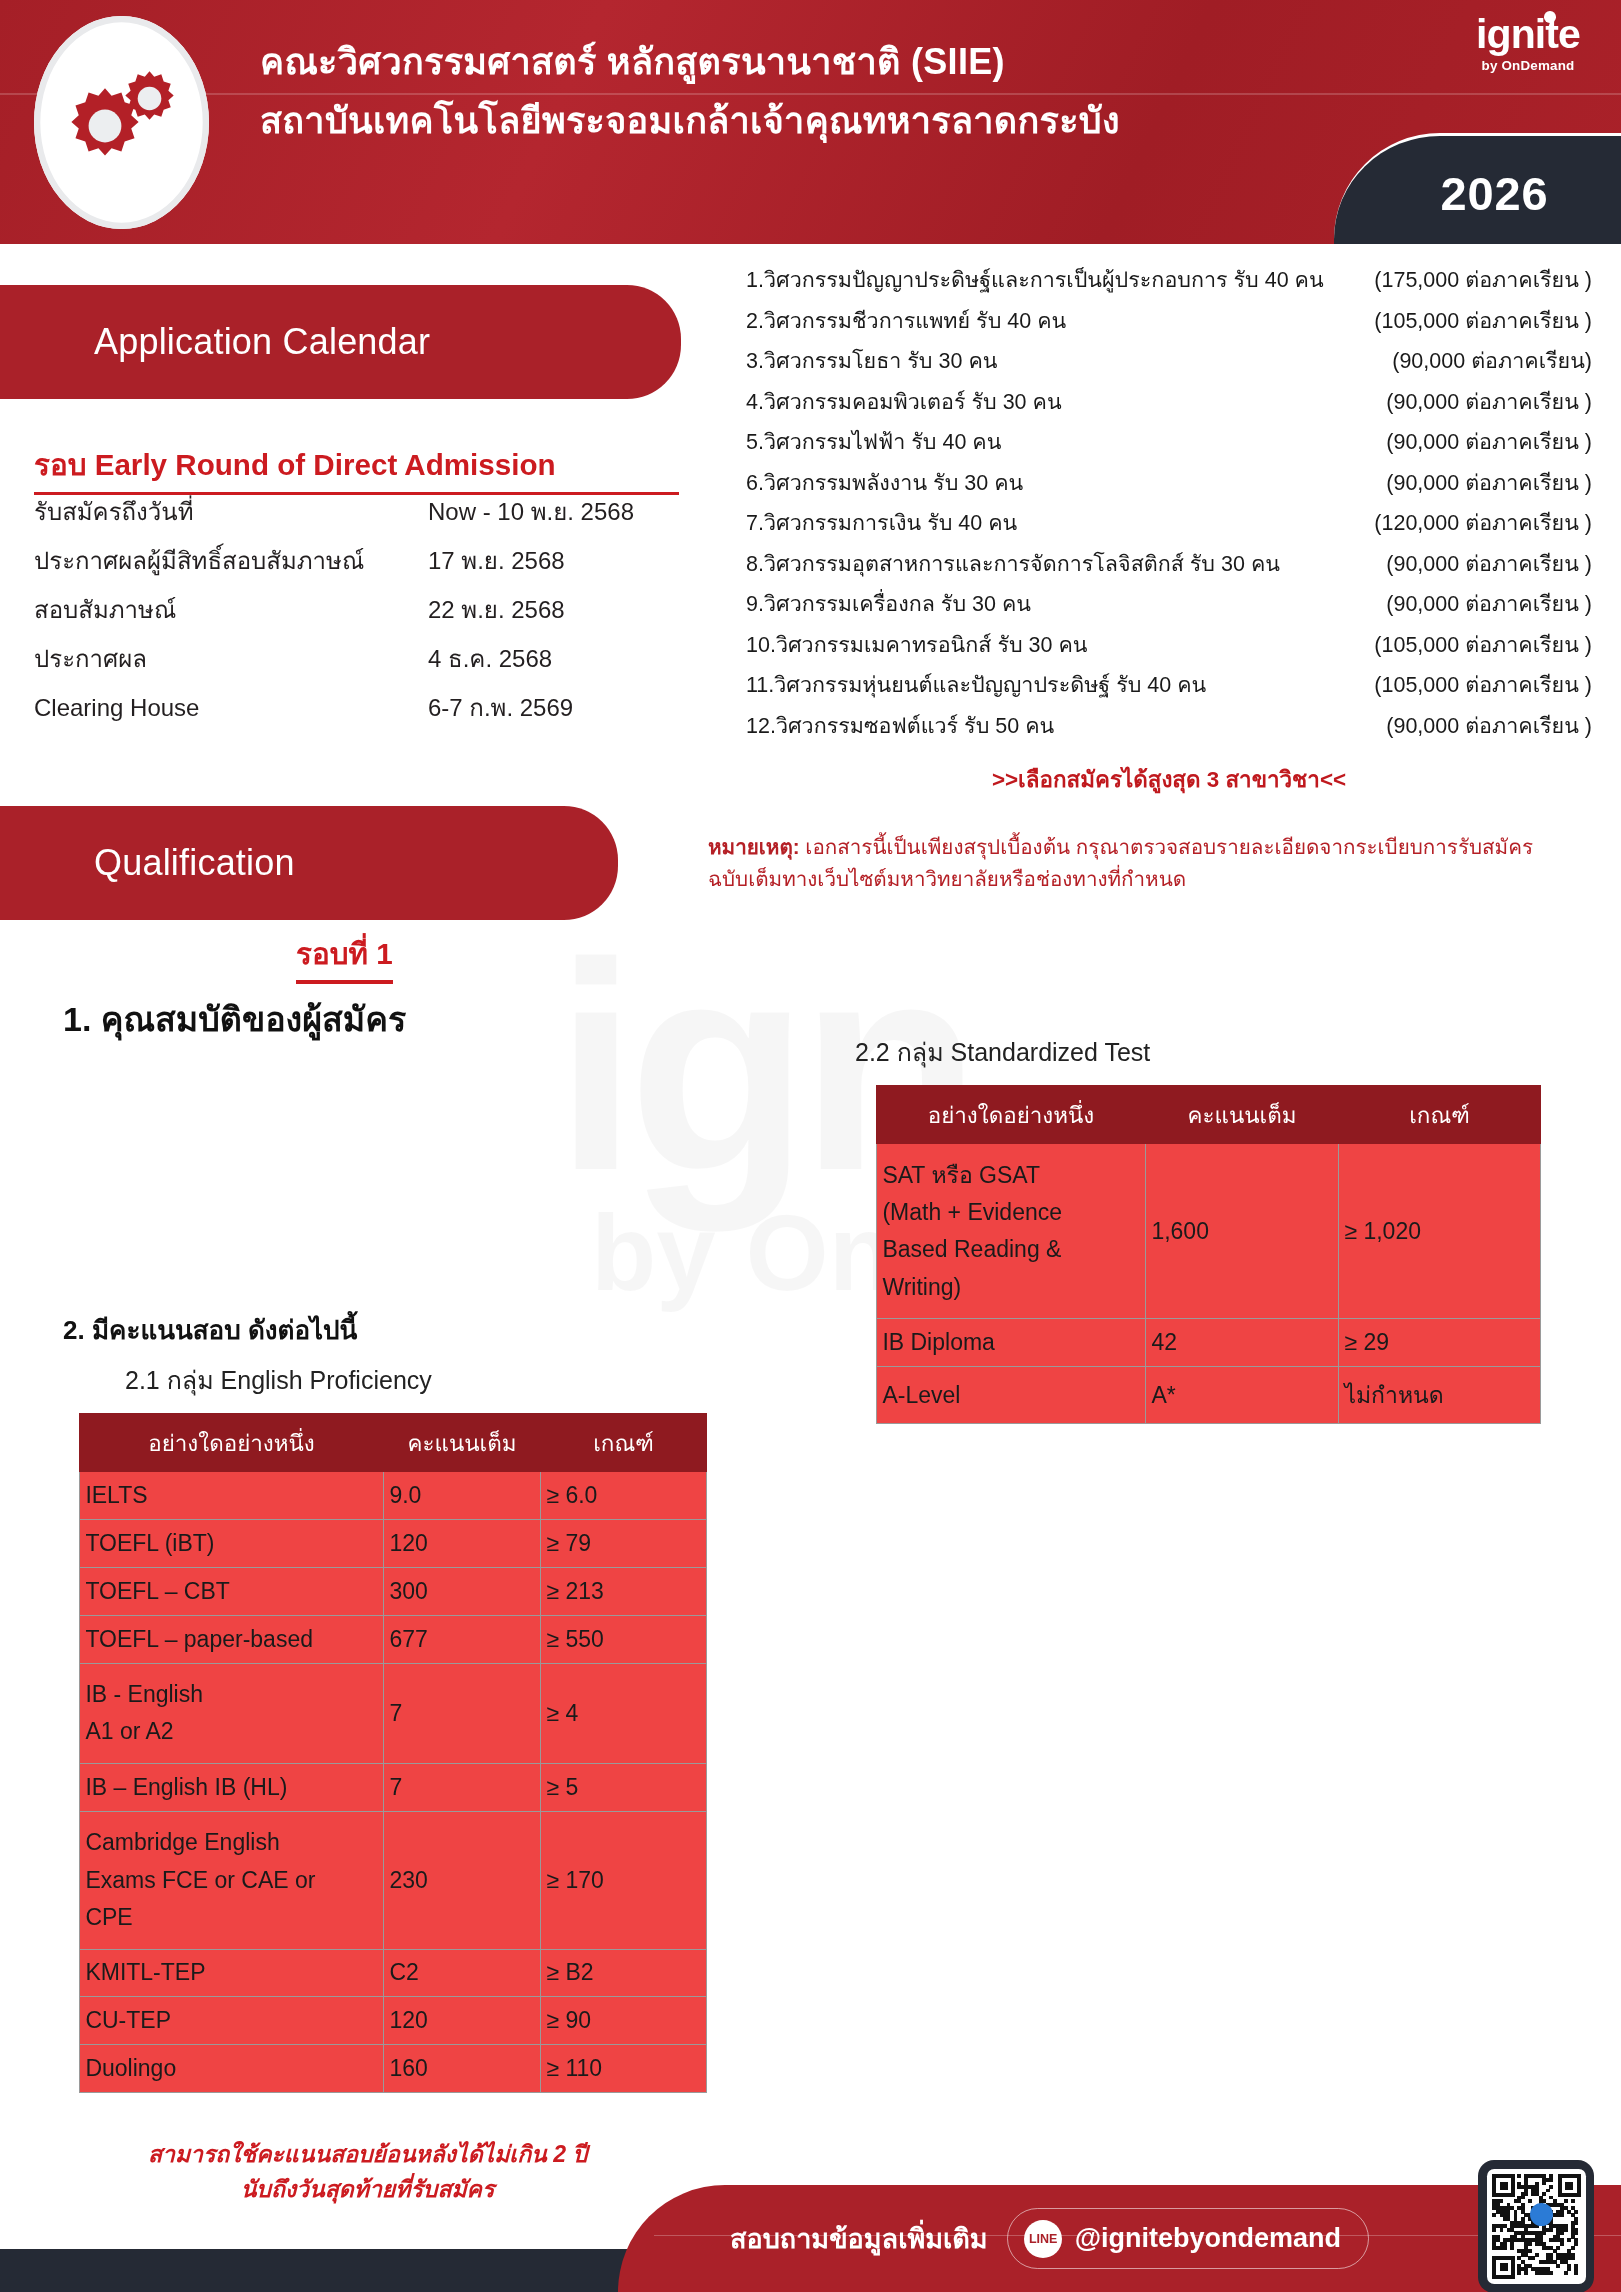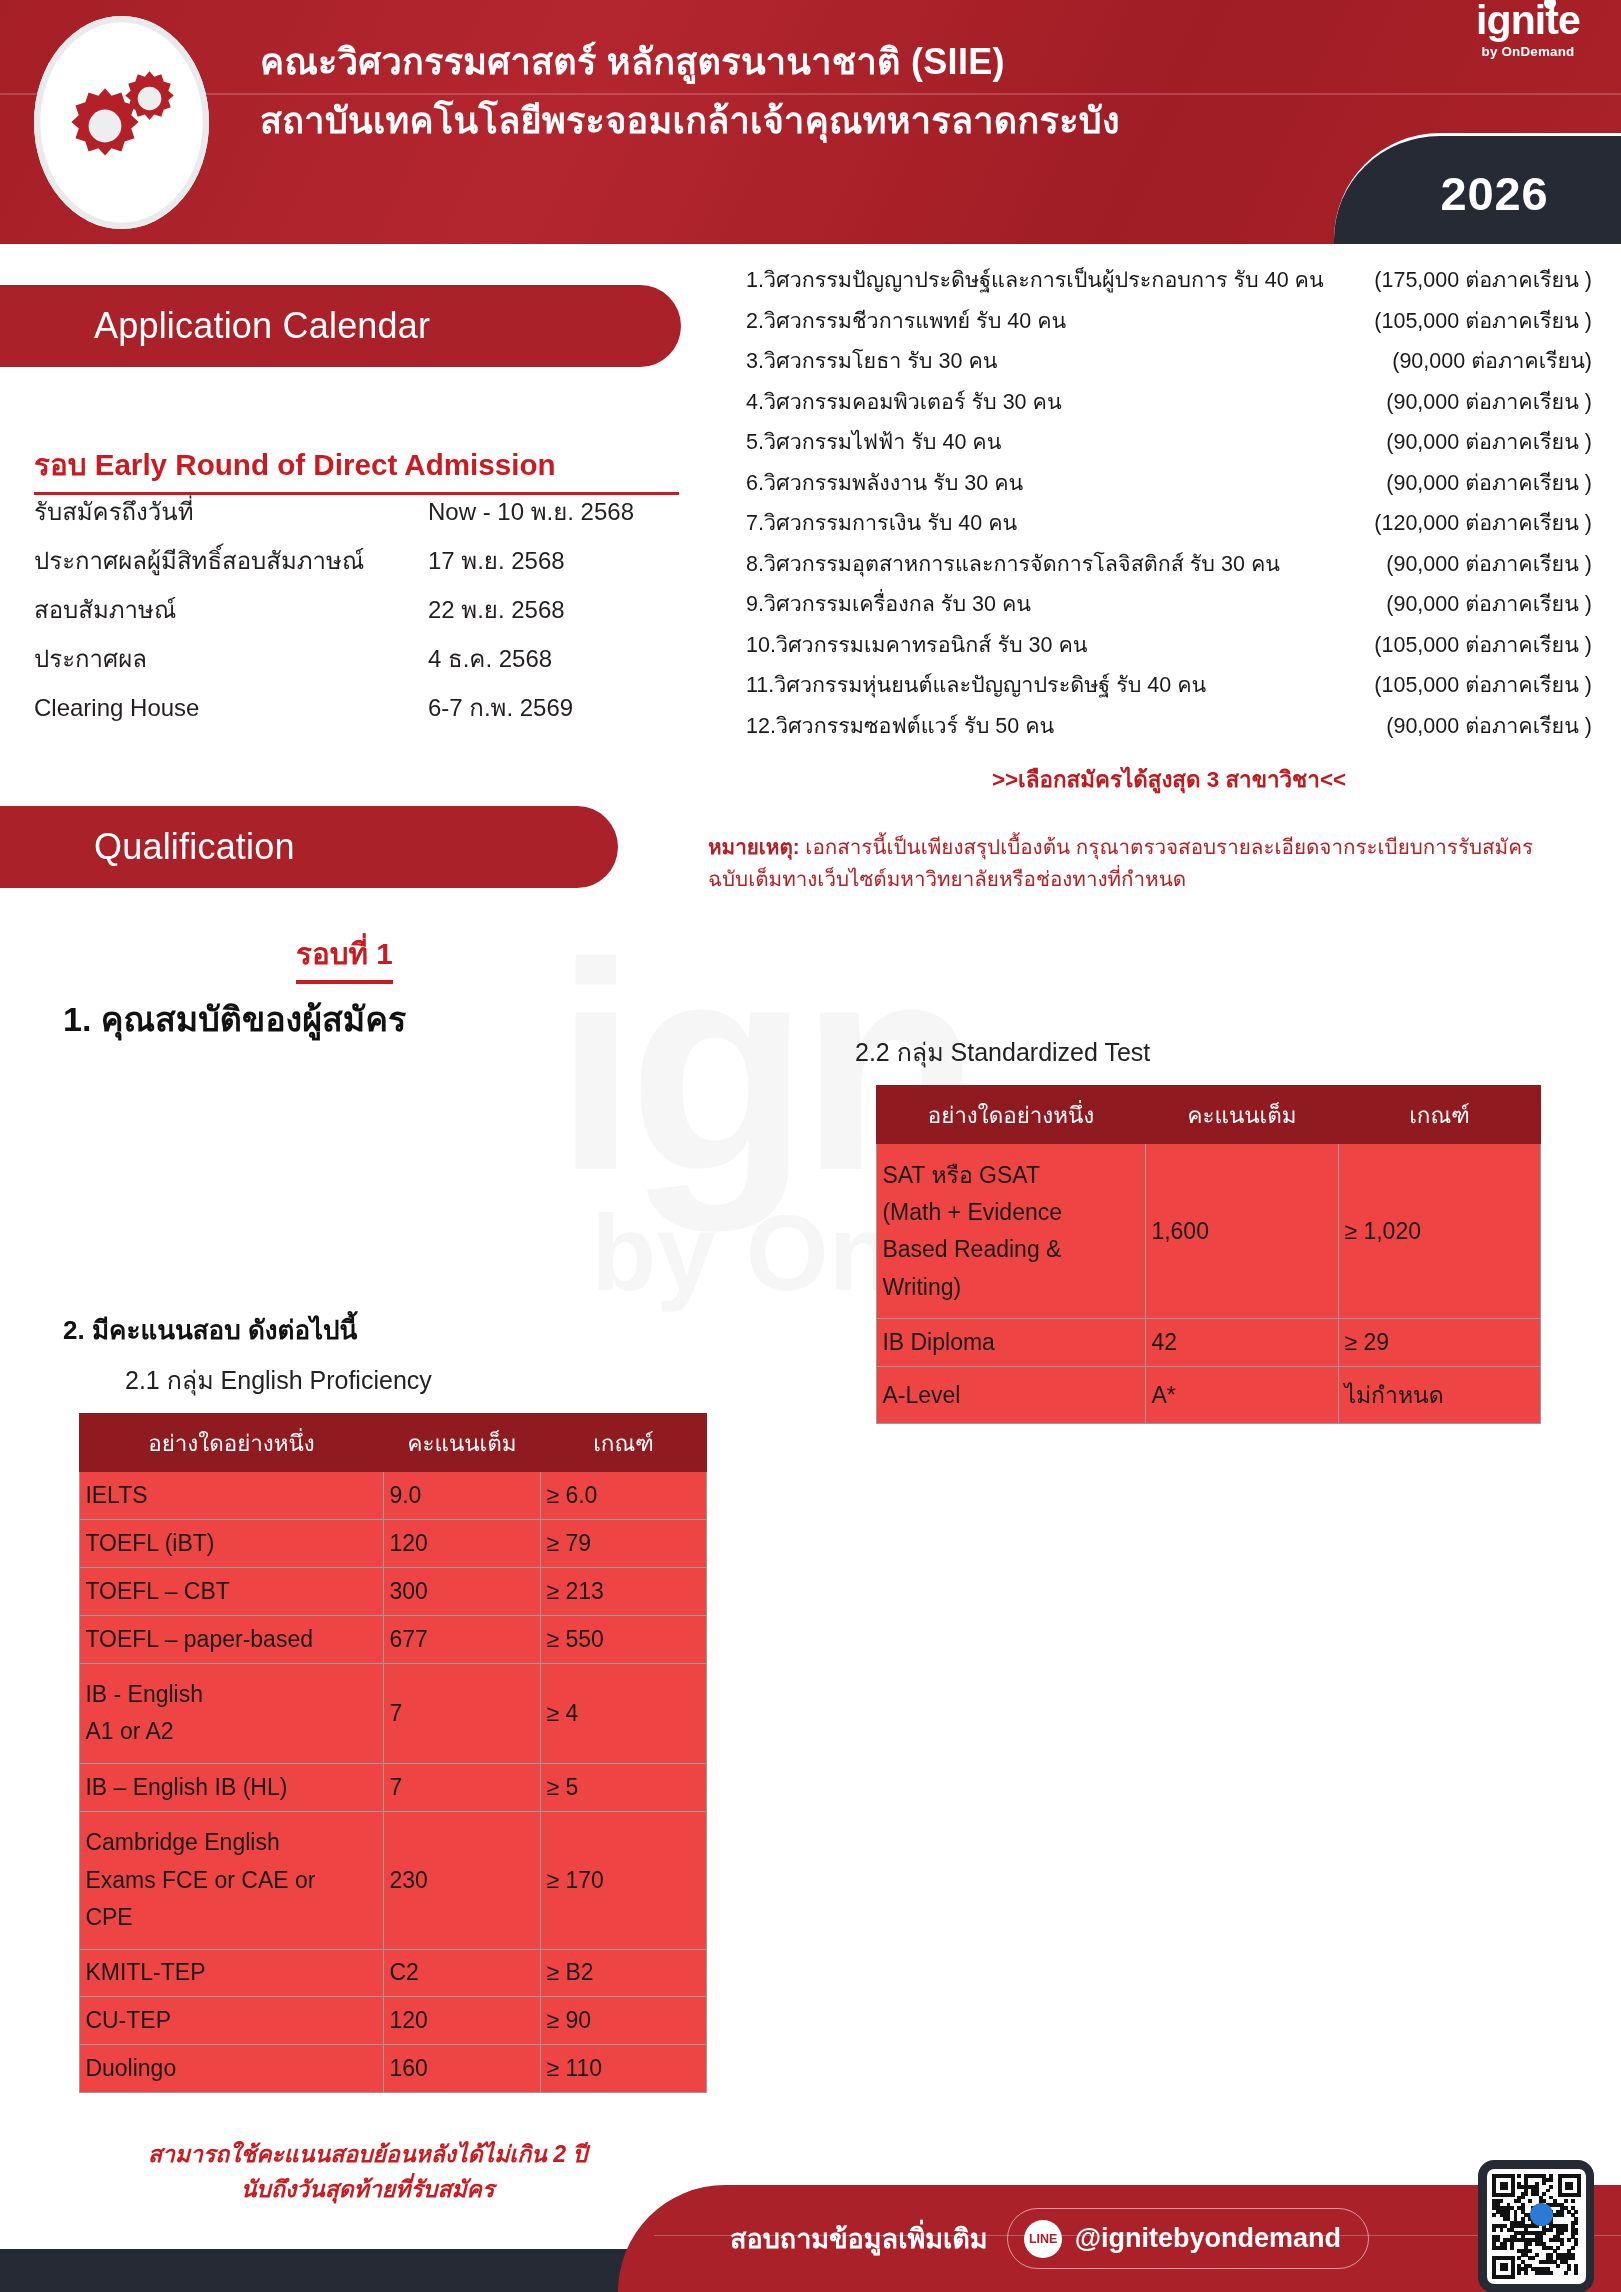--- a/index.html
+++ b/index.html
@@ -37,21 +37,21 @@
   .header-titles {
     position:absolute; left:260px; top:32px; width:1012px;
   }
   .header-titles .line {
     color:#ffffff; font-weight:700;
     font-size:36px; line-height:59px; letter-spacing:0.3px;
     white-space:nowrap;
   }
 
   .ignite-logo {
-    position:absolute; right:41px; top:0;
+    position:absolute; right:41px; top:14px;
     color:#ffffff; text-align:center; line-height:1;
   }
   .ignite-word { font-size:41px; font-weight:700; letter-spacing:-0.9px; position:relative;}
   .ignite-dot {
     position:absolute; width:11.6px; height:11.6px; border-radius:50%; background:#fff;
     right:24px; top:-2.7px;
   }
   .ignite-sub { font-size:13.4px; font-weight:700; margin-top:3.6px; letter-spacing:0.2px;}
 
   .year-badge {
@@ -60,21 +60,21 @@
     display:flex; align-items:center; justify-content:center;
     border-top:3.6px solid #ffffff;
   }
   .year-badge span {
     color:#ffffff; font-size:47px; font-weight:700; letter-spacing:0.9px;
     margin-left:34px; margin-top:7.2px;
   }
 
   
   .pill {
-    position:absolute; left:0; height:82px;
+    position:absolute; left:0; height:114px;
     background:#AA2129; border-top-right-radius:54px; border-bottom-right-radius:54px;
     display:flex; align-items:center;
   }
   .pill span {
     color:#ffffff; font-size:36px; font-weight:400; letter-spacing:0.2px;
     margin-left:94px;
   }
   #pill-app { top:285px; width:681px; }
   #pill-qual { top:806px; width:618px; }
 

